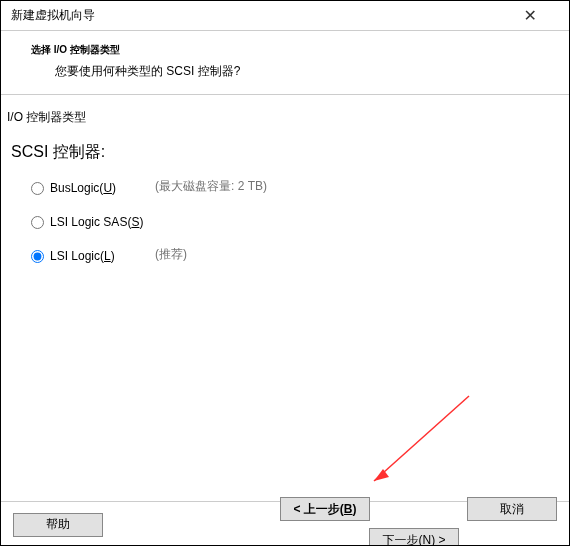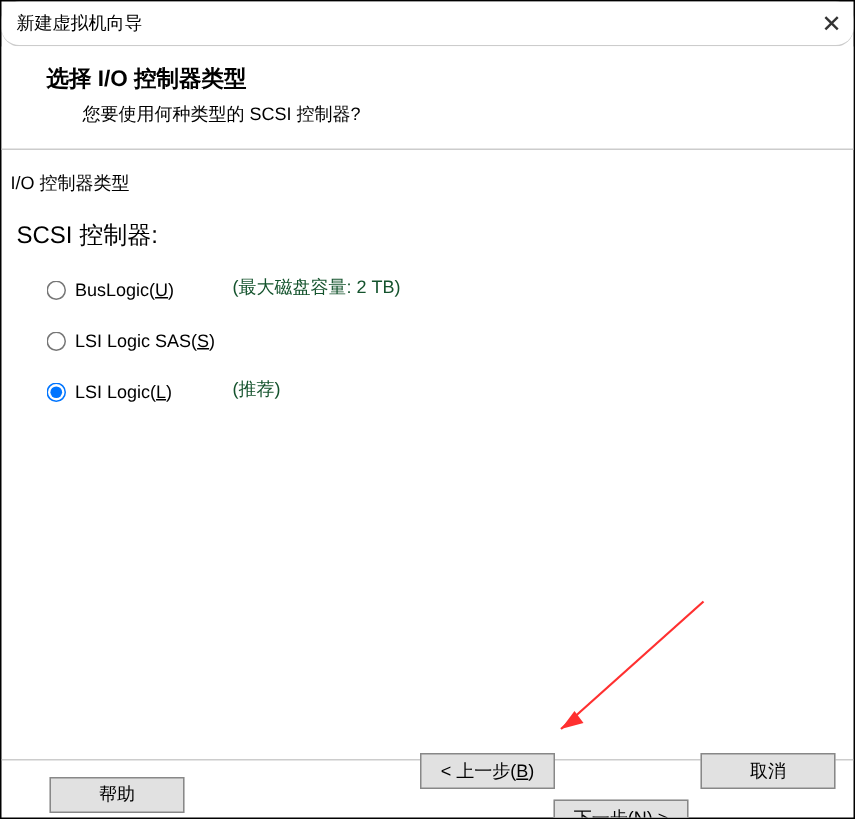--- a/index.html
+++ b/index.html
@@ -12,38 +12,37 @@
       overflow: hidden;
       border: 1px solid #000;
     }
     .titlebar {
       height: 30px;
       background: #fff;
       border-bottom: 1px solid #ccc;
       display: flex;
       align-items: center;
       justify-content: space-between;
-      padding: 0 4px 0 10px;
-      border-radius: 12px;
+      padding: 0 28px 0 10px;
     }
     .titlebar-title { font-size: 12px; color: #000; }
     .close-btn {
       font-size: 16px;
       color: #333;
       cursor: pointer;
       padding: 0 4px;
       font-family: Arial, sans-serif;
     }
     .header {
       background: #fff;
       padding: 12px 0 14px 30px;
       border-bottom: 1px solid #ccc;
     }
     .header-title {
-      font-size: 15px;
+      font-size: 10px;
       font-weight: bold;
       color: #000;
       margin-bottom: 6px;
     }
     .header-subtitle {
       font-size: 12px;
       color: #000;
       padding-left: 24px;
     }
     .content {
@@ -77,21 +76,21 @@
       height: 13px;
     }
     .radio-label {
       font-size: 12px;
       color: #000;
       min-width: 95px;
     }
     .radio-label .ul { text-decoration: underline; }
     .radio-note {
       font-size: 12px;
-      color: #14532d;
+      color: #737373;
       margin-left: 10px;
     }
     .arrow {
       position: absolute;
       right: 90px;
       bottom: 10px;
       pointer-events: none;
     }
     .footer {
       height: 46px;
@@ -108,23 +107,23 @@
       min-width: 90px;
       background: #e1e1e1;
       border: 1px solid #888;
       font-size: 12px;
       font-family: inherit;
       cursor: pointer;
       padding: 0 10px;
       color: #000;
     }
     .btn .ul { text-decoration: underline; }
-    .btn-group .btn:first-child { border-right: 1px solid #888; }
+    .btn-group .btn:first-child { border-right: 1px solid #888; font-weight: bold; }
     .btn-group .btn + .btn { margin-left: -1px; margin-top: 31px; }
-    .btn-help { min-width: 90px; margin-left: 20px; }
+    .btn-help { min-width: 90px; }
     .btn-cancel { min-width: 90px; }
   </style>
 </head>
 <body>
 
 <div class="titlebar">
   <span class="titlebar-title">新建虚拟机向导</span>
   <span class="close-btn">✕</span>
 </div>
 

